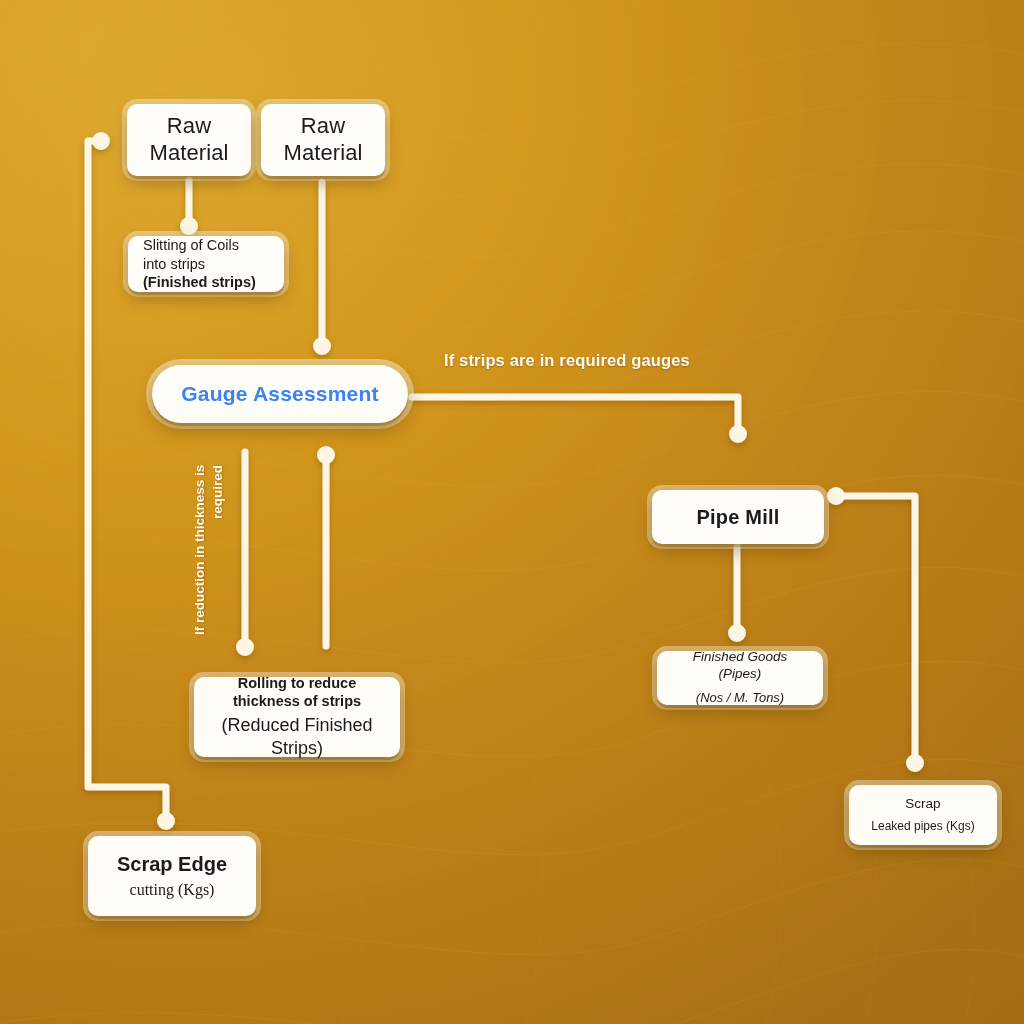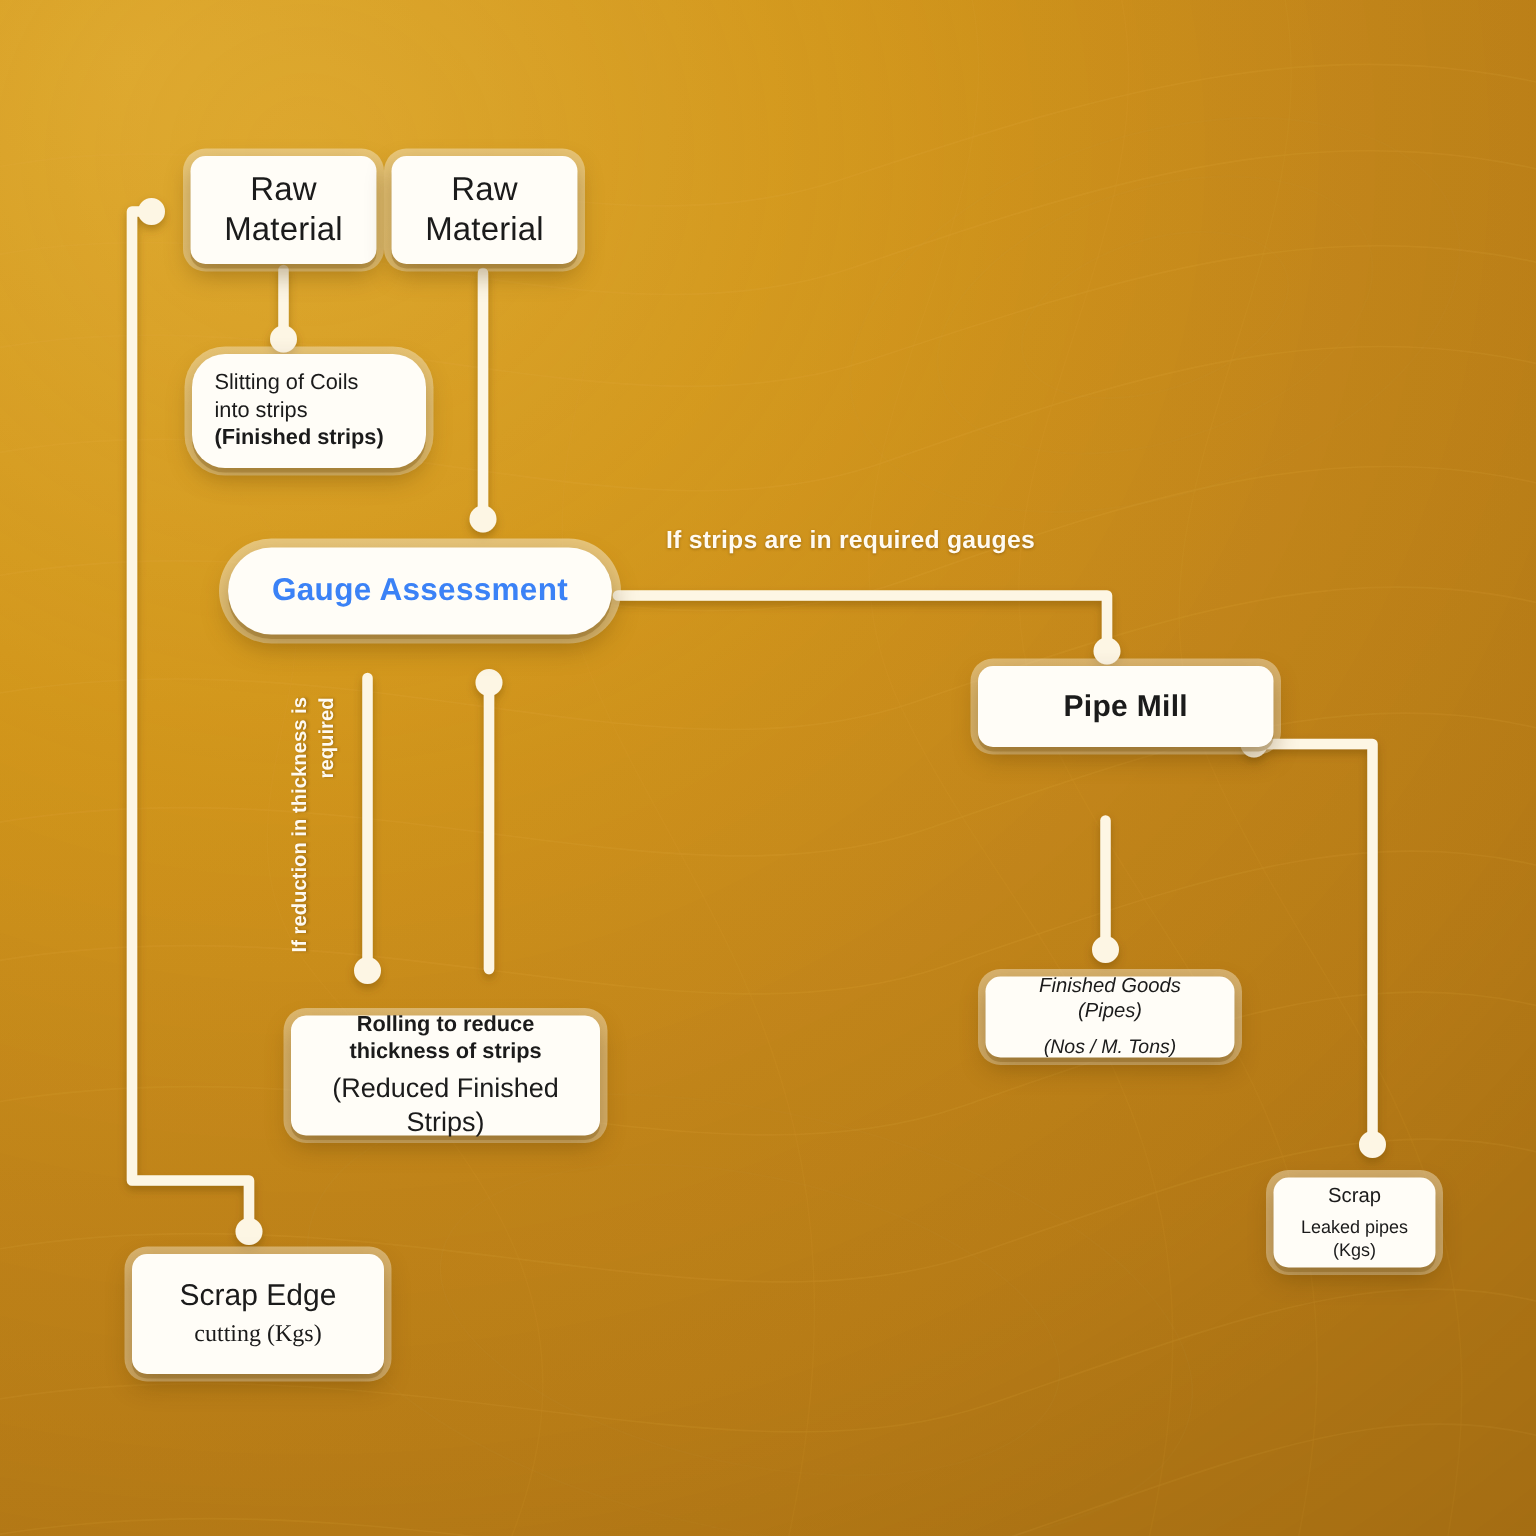--- a/index.html
+++ b/index.html
@@ -50,43 +50,43 @@
     color:#3b82f6;
     box-sizing:border-box;
   }
 
   
   #n-raw1{left:127px;top:104px;width:124px;height:72px;}
   #n-raw1 .l1{font-size:22px;font-weight:400;letter-spacing:.1px;}
   #n-raw2{left:261px;top:104px;width:124px;height:72px;}
   #n-raw2 .l1{font-size:22px;font-weight:400;letter-spacing:.1px;}
 
-  #n-slit{left:128px;top:236px;width:156px;height:76px;align-items:flex-start;padding-left:15px;text-align:left;border-radius:22px;}
+  #n-slit{left:128px;top:236px;width:156px;height:56px;align-items:flex-start;padding-left:15px;text-align:left;}
   #n-slit .l1,#n-slit .l2{font-size:14.5px;font-weight:400;}
   #n-slit .l3{font-size:14.5px;font-weight:700;}
 
   #n-gauge{left:152px;top:365px;width:256px;height:58px;}
   #n-gauge .l1{font-size:21px;font-weight:700;letter-spacing:.2px;}
 
   #n-roll{left:194px;top:677px;width:206px;height:80px;}
   #n-roll .l1,#n-roll .l2{font-size:14.5px;font-weight:700;}
   #n-roll .l3{font-size:18px;font-weight:400;margin-top:4px;}
 
   #n-scrapedge{left:88px;top:836px;width:168px;height:80px;}
-  #n-scrapedge .l1{font-size:20px;font-weight:400;}
+  #n-scrapedge .l1{font-size:20px;font-weight:700;}
   #n-scrapedge .l2{font-size:16px;font-weight:400;margin-top:4px;font-family:Liberation Serif, serif;}
 
-  #n-pipe{left:652px;top:444px;width:197px;height:54px;}
+  #n-pipe{left:652px;top:490px;width:172px;height:54px;}
   #n-pipe .l1{font-size:20px;font-weight:700;letter-spacing:.2px;}
 
   #n-fg{left:657px;top:651px;width:166px;height:54px;font-style:italic;}
   #n-fg .l1{font-size:13.5px;font-weight:400;}
   #n-fg .l2{font-size:13px;font-weight:400;margin-top:8px;}
 
-  #n-scrap2{left:849px;top:785px;width:108px;height:60px;}
+  #n-scrap2{left:849px;top:785px;width:148px;height:60px;}
   #n-scrap2 .l1{font-size:13.5px;font-weight:400;}
   #n-scrap2 .l2{font-size:12px;font-weight:400;margin-top:6px;}
 
   
   .edge-label{
     position:absolute;color:#fffaf0;font-weight:700;
     text-shadow:0 1px 2px rgba(90,55,2,.45);
   }
   #lbl-gauges{left:444px;top:351px;font-size:16.5px;letter-spacing:.15px;}
   #lbl-reduction{

